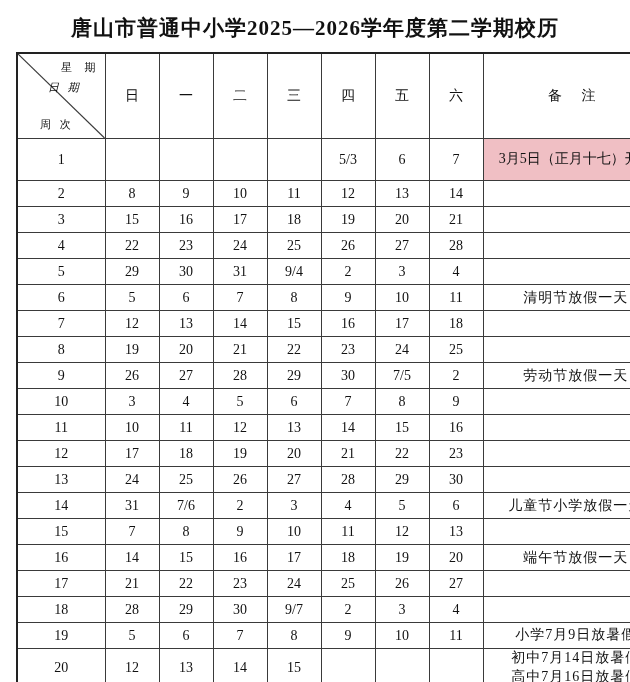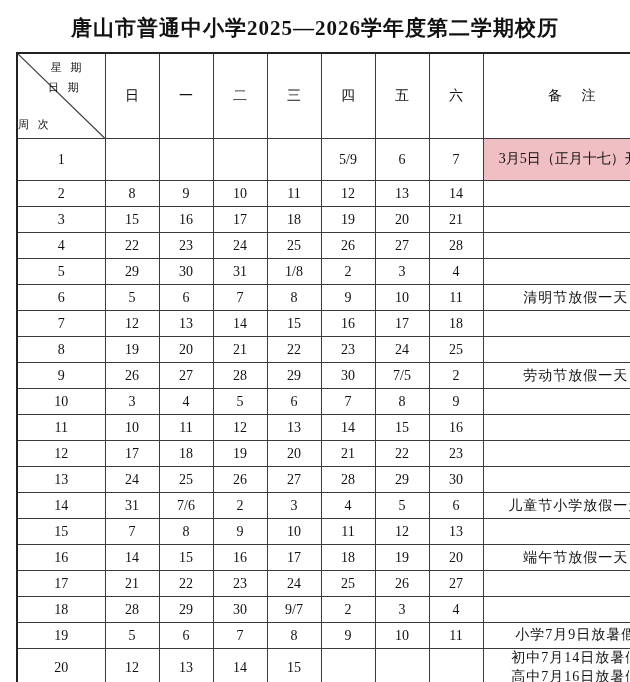--- a/index.html
+++ b/index.html
@@ -65,27 +65,27 @@
     left: 0; top: 0;
     width: 100%; height: 100%;
   }
   .corner .lbl {
     position: absolute;
     font-size: 11px;
     letter-spacing: 3px;
     white-space: nowrap;
   }
   .corner .lbl-xingqi {
-    top: 6px; right: 20px;
+    top: 6px; right: 6px; font-family: Liberation Mono, monospace;
   }
   .corner .lbl-riqi {
-    top: 26px; left: 30px;
+    top: 26px; left: 30px; font-style: italic;
   }
   .corner .lbl-zhoushi {
-    bottom: 6px; left: 0;
+    bottom: 6px; left: 22px;
   }
   .hdr-day {
     height: 84px !important;
     font-size: 17px;
     font-weight: bold;
   }
   .hdr-note {
     height: 84px !important;
     font-size: 17px;
     font-weight: bold;
@@ -154,21 +154,21 @@
           <th class="hdr-note">备    注</th>
         </tr>
       </thead>
       <tbody id="cal-body">
           <tr class="r1">
             <td class="weekno">1</td>
             <td class="day"></td>
             <td class="day"></td>
             <td class="day"></td>
             <td class="day"></td>
-            <td class="day">5/9</td>
+            <td class="day">5/3</td>
             <td class="day">6</td>
             <td class="day">7</td>
             <td class="note-hl">3月5日（正月十七）开学</td>
           </tr>
           <tr>
             <td class="weekno">2</td>
             <td class="day">8</td>
             <td class="day">9</td>
             <td class="day">10</td>
             <td class="day">11</td>
@@ -197,21 +197,21 @@
             <td class="day">26</td>
             <td class="day">27</td>
             <td class="day">28</td>
             <td class="note"></td>
           </tr>
           <tr>
             <td class="weekno">5</td>
             <td class="day">29</td>
             <td class="day">30</td>
             <td class="day">31</td>
-            <td class="day">1/8</td>
+            <td class="day">9/4</td>
             <td class="day">2</td>
             <td class="day">3</td>
             <td class="day">4</td>
             <td class="note"></td>
           </tr>
           <tr>
             <td class="weekno">6</td>
             <td class="day">5</td>
             <td class="day">6</td>
             <td class="day">7</td>

